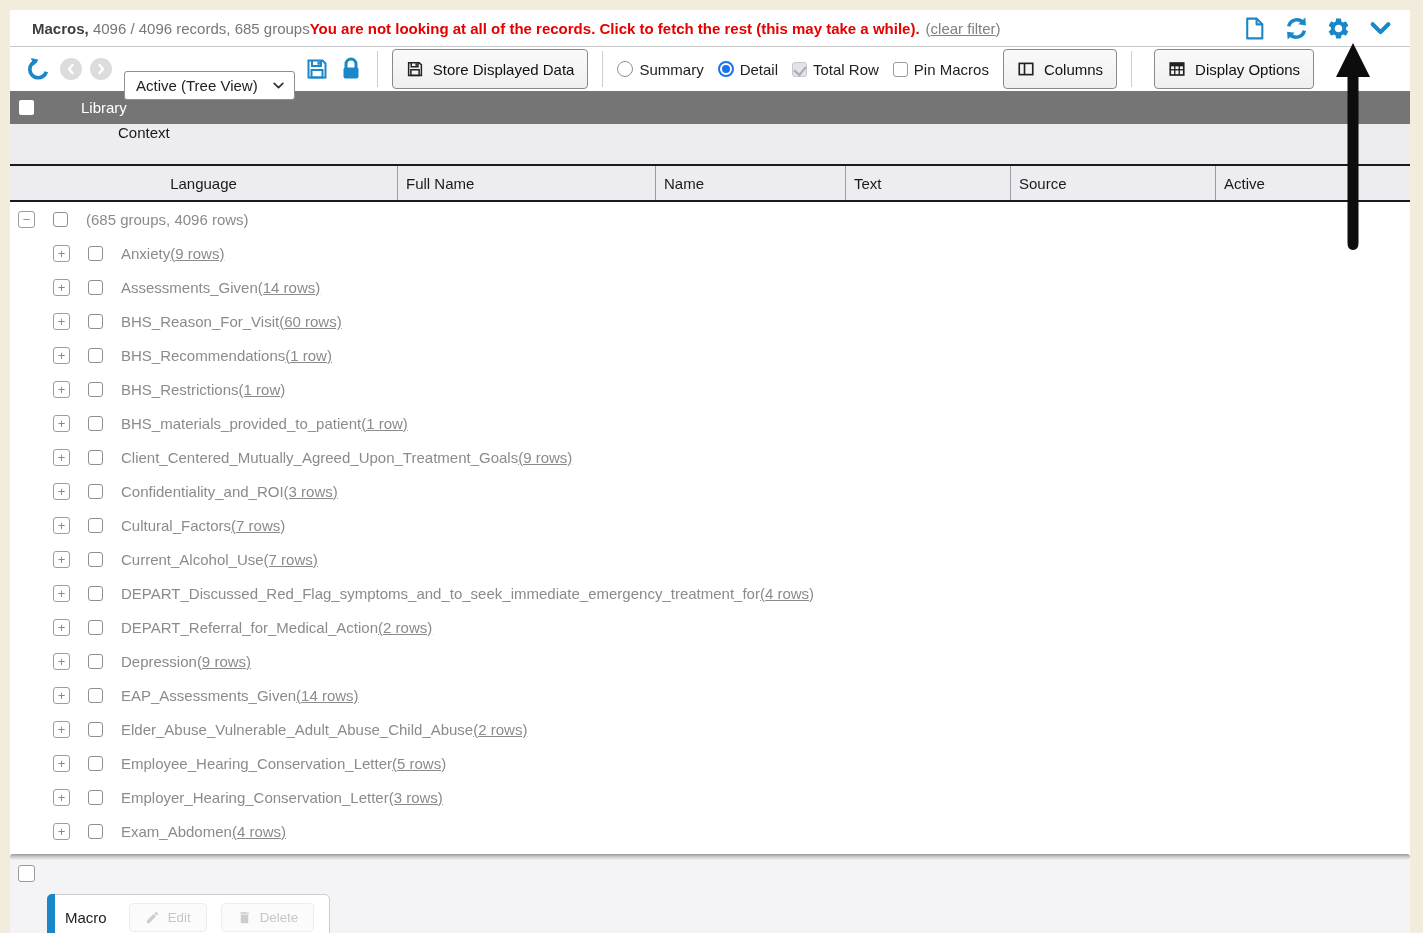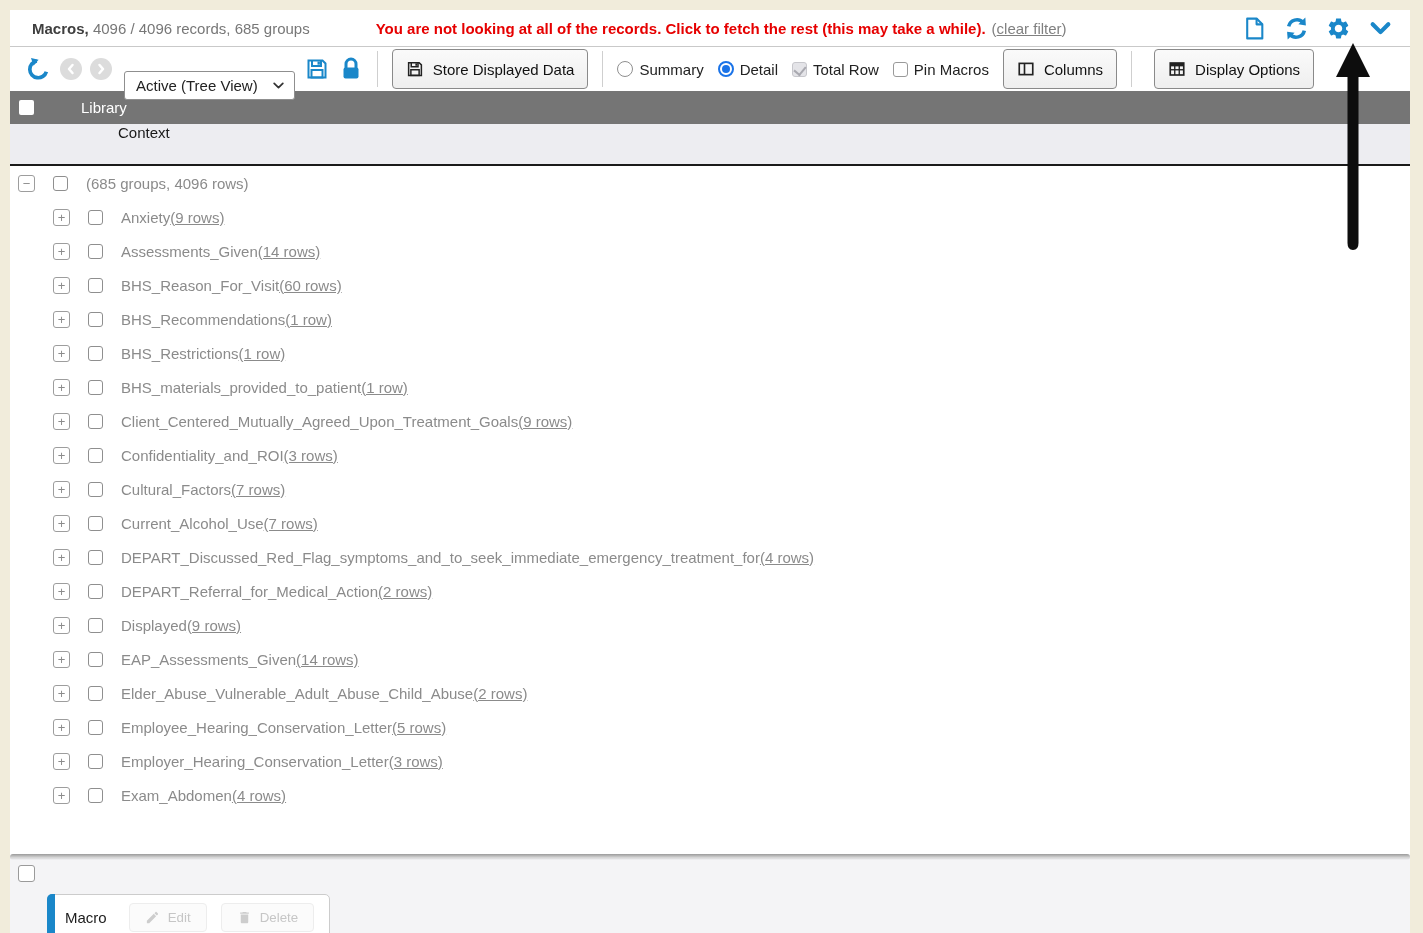--- a/index.html
+++ b/index.html
@@ -10,21 +10,21 @@
     font-size:15px; color:#222; overflow:hidden; position:relative;
   }
   .app { position:absolute; left:10px; top:10px; width:1400px; height:923px; background:#fff; }
 
   
   .topbar { height:37px; background:#fff; border-bottom:1px solid #c9c9c9;
             display:flex; align-items:center; padding:0 16px 0 22px; }
   .title-wrap { white-space:nowrap; }
   .title { font-weight:bold; color:#3f3f3f; }
   .subtitle { color:#777; }
-  .warning { color:#e60000; font-weight:bold; margin-left:66px; white-space:nowrap; }
+  .warning { color:#e60000; font-weight:bold; white-space:nowrap; }
   .clear-filter { color:#808080; margin-left:6px; font-weight:normal; white-space:nowrap; cursor:pointer; }
   .clear-filter u { text-decoration:underline; }
   .top-icons { margin-left:auto; display:flex; align-items:center; gap:15px; }
   .tico { width:27px; height:27px; color:#1a87c9; display:flex; align-items:center; justify-content:center; cursor:pointer; }
   .tico svg { width:25px; height:25px; }
 
   
   .toolbar { height:44px; background:#fff; display:flex; align-items:center; padding-left:16px; }
   .tb-sep { width:1px; height:36px; background:#cfcfcf; margin:0 14px; }
   .undo-btn { width:26px; height:26px; color:#1a87c9; cursor:pointer; }
@@ -224,20 +224,28 @@
 
   <div class="lib-row">
     <span class="cb"></span>
     <span class="lib-label">Library</span>
   </div>
 
   <div class="ctx-row">
     <span class="ctx-label">Context</span>
   </div>
 
+  <div class="colhead" id="colhead">
+      <div class="col c0">Language</div>
+      <div class="col c1">Full Name</div>
+      <div class="col c2">Name</div>
+      <div class="col c3">Text</div>
+      <div class="col c4">Source</div>
+      <div class="col c5">Active</div>
+    </div>
 
   <div class="tree">
     <div class="trow root">
       <span class="exp">−</span>
       <span class="tcb"></span>
       <span class="tname">(685 groups, 4096 rows)</span>
     </div>
     <div id="tree-rows">
   <div class="trow child">
     <span class="exp">+</span>
@@ -319,21 +327,21 @@
   <div class="trow child">
     <span class="exp">+</span>
     <span class="tcb"></span>
     <span class="tname">DEPART_Referral_for_Medical_Action</span>
     <span class="tcount">(2 rows)</span>
   </div>
 
   <div class="trow child">
     <span class="exp">+</span>
     <span class="tcb"></span>
-    <span class="tname">Displayed</span>
+    <span class="tname">Depression</span>
     <span class="tcount">(9 rows)</span>
   </div>
 
   <div class="trow child">
     <span class="exp">+</span>
     <span class="tcb"></span>
     <span class="tname">EAP_Assessments_Given</span>
     <span class="tcount">(14 rows)</span>
   </div>
 

